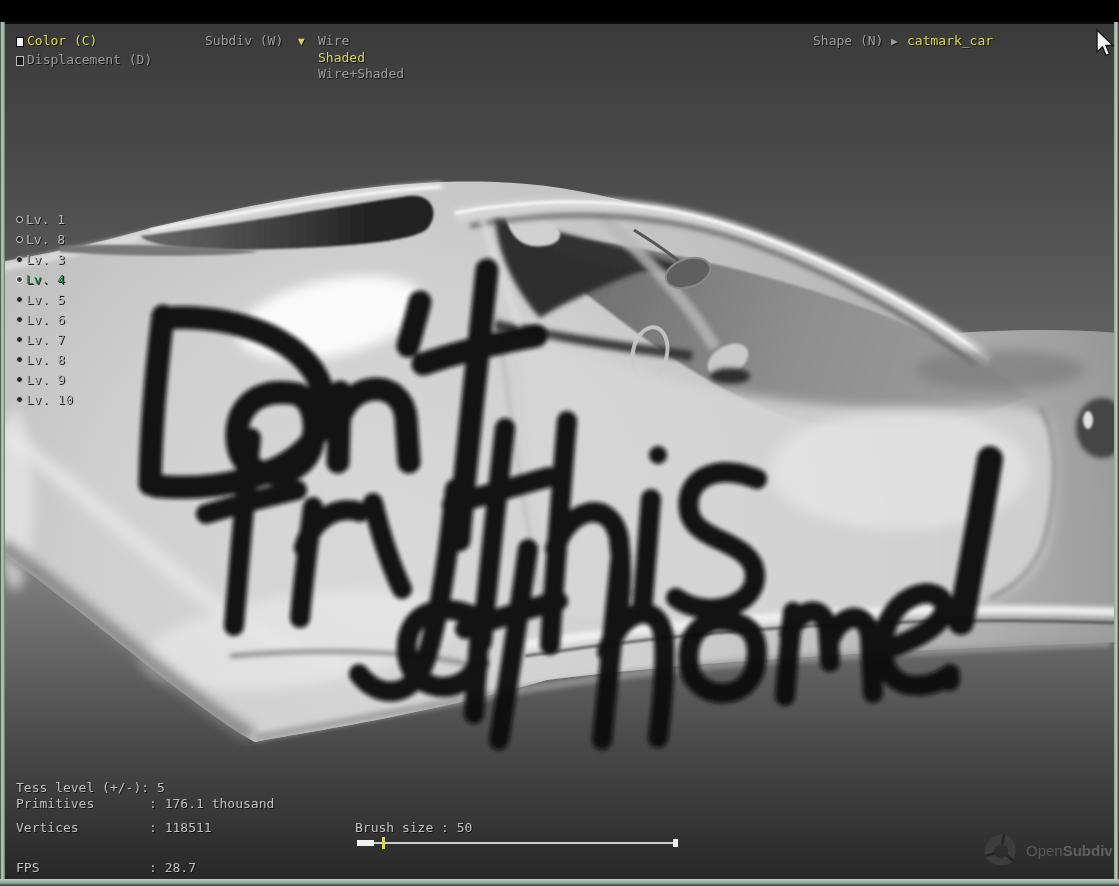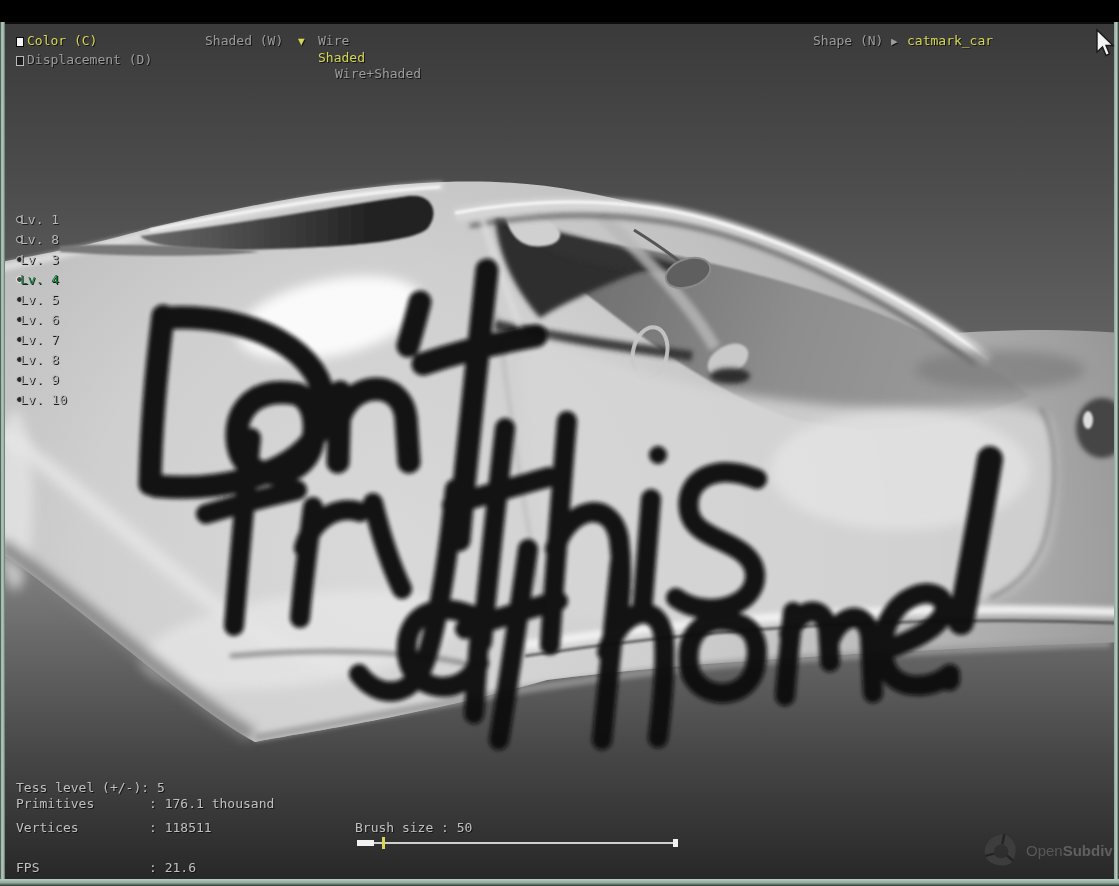--- a/index.html
+++ b/index.html
@@ -41,21 +41,21 @@
        text-shadow:1px 1px 0 #141414;z-index:5;}
   .yellow{color:#d6d655;}
   .cb{position:absolute;width:6px;height:8px;z-index:5;}
   .cb.checked{background:#f4f4f4;border:1px solid #0a0a0a;}
   .cb.unchecked{background:#1e1e1e;border:1px solid #b9b9b9;}
   .arrow{font-size:11px;}
   .level-row{position:absolute;z-index:5;height:16px;}
   .level-dot{position:absolute;left:0;top:4px;width:5px;height:5px;border:1px solid #d0d0d0;
              border-radius:50%;background:#2a2a2a;}
   .level-row.sel .level-dot{border-color:#ffffff;background:#444;}
-  .level-label{position:absolute;left:4px;top:0;font-size:13px;color:#b9b9b9;
+  .level-label{position:absolute;left:10px;top:0;font-size:13px;color:#b9b9b9;
                text-shadow:1px 1px 0 #1d1d1d;white-space:pre;text-align:right;}
   .level-row.sel .level-label{color:#15803d;}
   .stats{color:#c0c0c0;}
   
   .slider{position:absolute;left:357px;top:836px;width:322px;height:14px;z-index:5;}
   .slider .track{position:absolute;left:0;top:6px;width:321px;height:2px;background:#cfcfcf;}
   .slider .fill{position:absolute;left:0;top:4px;width:17px;height:6px;background:#f2f2f2;}
   .slider .thumb{position:absolute;left:25px;top:1px;width:3px;height:12px;background:#d6d655;}
   .slider .endcap{position:absolute;left:316px;top:3px;width:5px;height:8px;background:#f2f2f2;}
   
@@ -215,25 +215,25 @@
         <circle cx="949" cy="680" r="11" fill="#0a0a0a" stroke="none"></circle>
       </g>
     </svg>
   </div>
 
   <span class="cb checked" style="left:16px;top:37px;"></span>
   <div class="hud yellow" style="left:27px;top:33px;">Color (C)</div>
   <span class="cb unchecked" style="left:16px;top:56px;"></span>
   <div class="hud" style="left:27px;top:52px;">Displacement (D)</div>
 
-  <div class="hud" style="left:205px;top:33px;">Shaded (W)</div>
+  <div class="hud" style="left:205px;top:33px;">Subdiv (W)</div>
   <div class="hud yellow arrow" style="left:298px;top:34px;">▼</div>
   <div class="hud" style="left:318px;top:33px;">Wire</div>
   <div class="hud yellow" style="left:318px;top:50px;">Shaded</div>
-  <div class="hud" style="left:318px;top:66px;margin-left:17px;">Wire+Shaded</div>
+  <div class="hud" style="left:318px;top:66px;">Wire+Shaded</div>
 
   <div class="hud" style="left:813px;top:33px;">Shape (N)</div>
   <div class="hud arrow" style="left:891px;top:34px;">▶</div>
   <div class="hud yellow" style="left:907px;top:33px;text-align:center;">catmark_car</div>
 
   <div class="level-row" style="left:16px;top:212px;">
     <span class="level-dot"></span>
     <span class="level-label">Lv. 1</span>
     </div>
   <div class="level-row" style="left:16px;top:232px;">
@@ -269,21 +269,21 @@
     <span class="level-label">Lv. 9</span>
     </div>
   <div class="level-row" style="left:16px;top:392px;">
     <span class="level-dot"></span>
     <span class="level-label">Lv. 10</span>
     </div>
 
   <div class="hud stats" style="left:16px;top:780px;">Tess level (+/-): 5</div>
   <div class="hud stats" style="left:16px;top:796px;">Primitives       : 176.1 thousand</div>
   <div class="hud stats" style="left:16px;top:820px;">Vertices         : 118511</div>
-  <div class="hud stats" style="left:16px;top:860px;">FPS              : 21.6</div>
+  <div class="hud stats" style="left:16px;top:860px;">FPS              : 28.7</div>
 
   <div class="hud stats" style="left:355px;top:820px;">Brush size : 50</div>
   <div class="slider">
     <div class="track"></div>
     <div class="fill"></div>
     <div class="thumb"></div>
     <div class="endcap"></div>
   </div>
 
   <div class="watermark">

